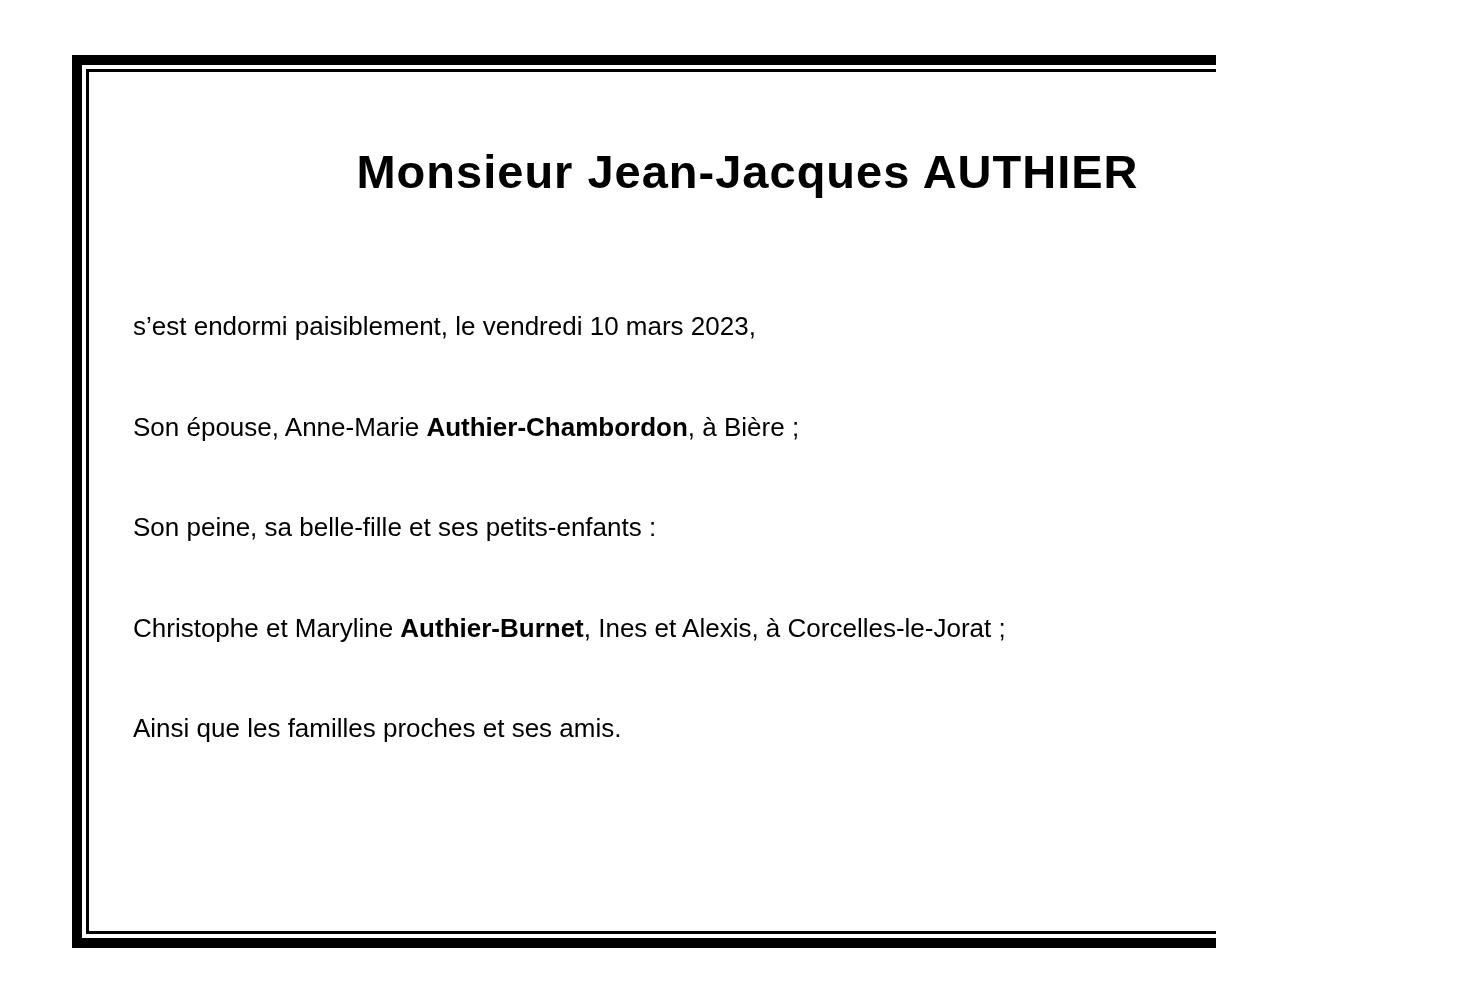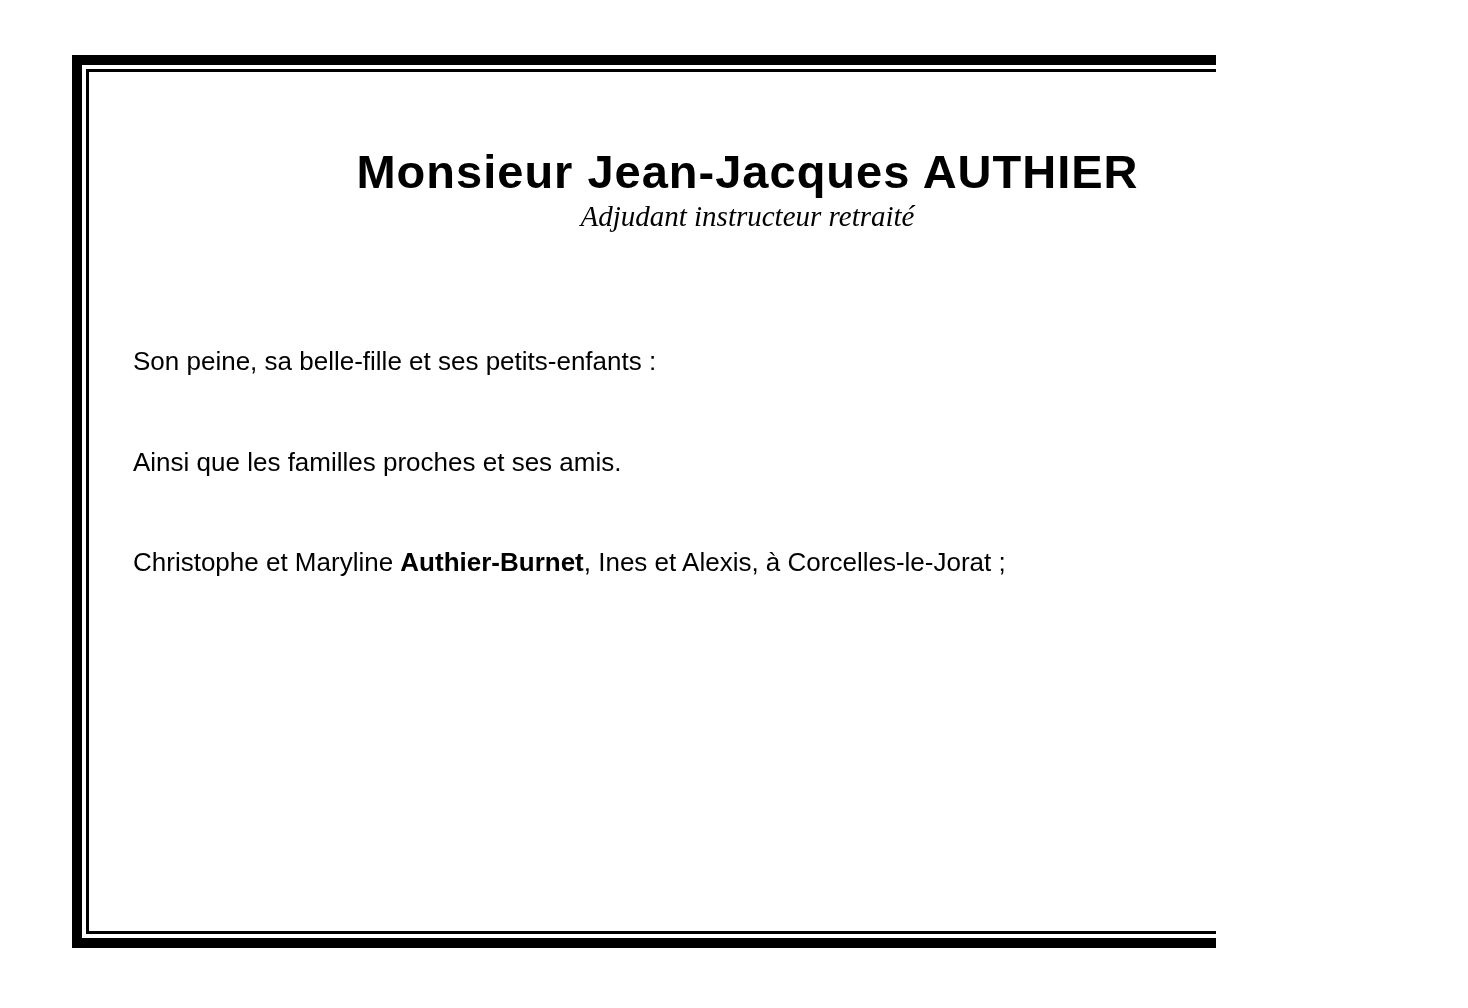--- a/index.html
+++ b/index.html
@@ -66,24 +66,25 @@
 </head>
 <body>
 
 <div class="page">
   <div class="frame-outer">
     <div class="frame-inner">
       <div class="content">
 
         <h1 class="title">Monsieur Jean-Jacques AUTHIER</h1>
 
-        <div class="subtitle">Adjudant instructeur retraité</div>
 
         <div class="body-block first">
+          <div class="line">s’est endormi paisiblement, le vendredi 10 mars 2023,</div>
+          <div class="line"><span>Son épouse, Anne-Marie </span><b>Authier-Chambordon</b><span>, à Bière ;</span></div>
           <div class="line">Son peine, sa belle-fille et ses petits-enfants :</div>
+          <div class="line"><span>Christophe et Maryline </span><b>Authier-Burnet</b><span>, Ines et Alexis, à Corcelles-le-Jorat ;</span></div>
           <div class="line">Ainsi que les familles proches et ses amis.</div>
-          <div class="line"><span>Christophe et Maryline </span><b>Authier-Burnet</b><span>, Ines et Alexis, à Corcelles-le-Jorat ;</span></div>
         </div>
 
       </div>
     </div>
   </div>
 </div>
 
 </body></html>

